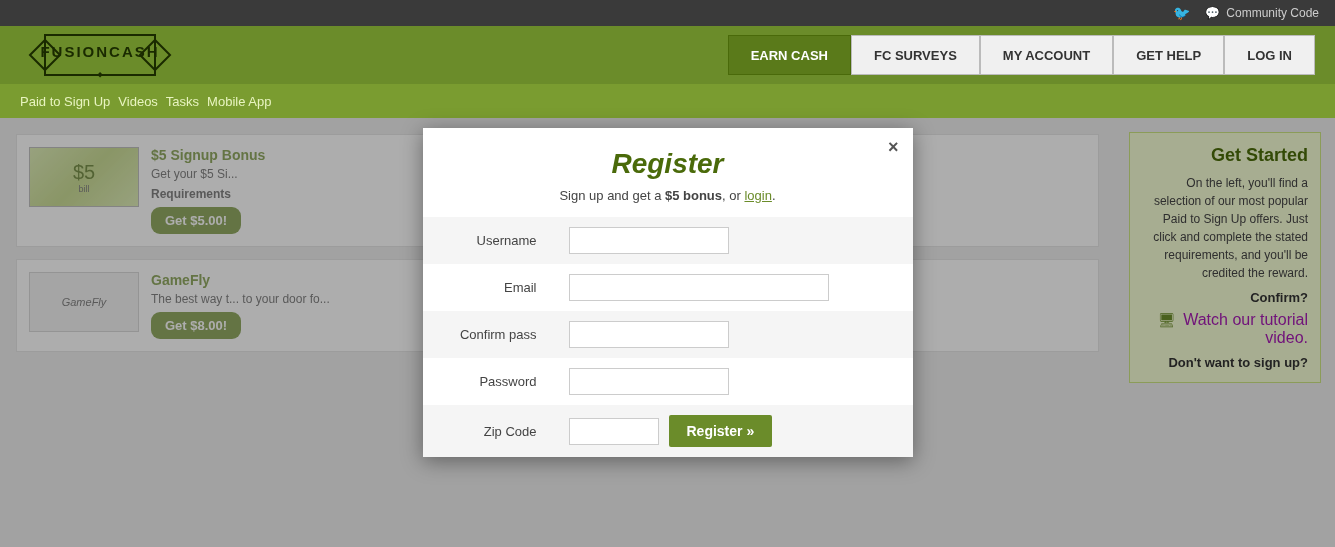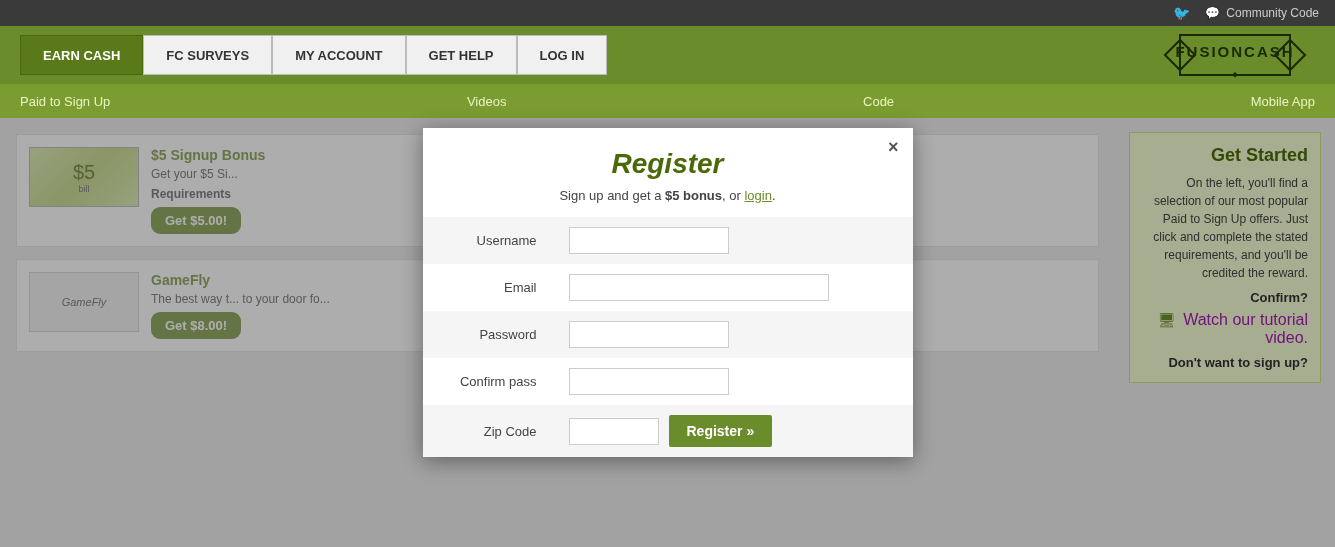--- a/index.html
+++ b/index.html
@@ -56,22 +56,21 @@
       border-color: #4a6a0a;
     }
 
     
     #sub-nav {
       background: #7a9c30;
       padding: 0 20px;
       height: 34px;
       display: flex;
       align-items: center;
-      gap: 32px;
-      justify-content: space-between;
+      gap: 8px;
     }
     .sub-nav-item {
       color: #e8f4c0;
       font-size: 13px;
       cursor: pointer;
       text-decoration: none;
     }
 
     
     #main {
@@ -256,47 +255,47 @@
 
 <div id="top-bar">
   <span class="twitter-icon">🐦</span>
   <a href="#">
     <span class="forum-icon">💬</span>
     <span>Community Code</span>
   </a>
 </div>
 
 <div id="header">
+  <div id="logo-area">
+    <svg class="logo-svg" viewBox="0 0 160 60">
+
+      <polygon points="10,30 25,15 40,30 25,45" fill="none" stroke="#1a2a00" stroke-width="2"></polygon>
+
+      <polygon points="120,30 135,15 150,30 135,45" fill="none" stroke="#1a2a00" stroke-width="2"></polygon>
+
+      <rect x="25" y="10" width="110" height="40" fill="none" stroke="#1a2a00" stroke-width="2"></rect>
+
+      <text x="80" y="32" text-anchor="middle" font-family="Arial" font-size="15" font-weight="bold" fill="#1a2a00" letter-spacing="2">FUSIONCASH</text>
+
+      <text x="80" y="52" text-anchor="middle" font-family="Arial" font-size="8" fill="#1a2a00">⬥</text>
+    </svg>
+  </div>
   <div id="nav-tabs">
     <div class="nav-tab active">EARN CASH</div>
     <div class="nav-tab">FC SURVEYS</div>
     <div class="nav-tab">MY ACCOUNT</div>
     <div class="nav-tab">GET HELP</div>
     <div class="nav-tab">LOG IN</div>
   </div>
-  <div id="logo-area">
-    <svg class="logo-svg" viewBox="0 0 160 60">
-
-      <polygon points="10,30 25,15 40,30 25,45" fill="none" stroke="#1a2a00" stroke-width="2"></polygon>
-
-      <polygon points="120,30 135,15 150,30 135,45" fill="none" stroke="#1a2a00" stroke-width="2"></polygon>
-
-      <rect x="25" y="10" width="110" height="40" fill="none" stroke="#1a2a00" stroke-width="2"></rect>
-
-      <text x="80" y="32" text-anchor="middle" font-family="Arial" font-size="15" font-weight="bold" fill="#1a2a00" letter-spacing="2">FUSIONCASH</text>
-
-      <text x="80" y="52" text-anchor="middle" font-family="Arial" font-size="8" fill="#1a2a00">⬥</text>
-    </svg>
-  </div>
 </div>
 
 <div id="sub-nav">
   <a class="sub-nav-item">Paid to Sign Up</a>
   <a class="sub-nav-item">Videos</a>
-  <a class="sub-nav-item">Code</a>
+  <a class="sub-nav-item">Tasks</a>
   <a class="sub-nav-item">Mobile App</a>
 </div>
 
 <div id="main">
 
   <div id="left-content">
 
     <div class="offer-card">
       <div class="offer-image bill">
         <span style="font-size:20px;color:#4a6a0a;">$5</span>
@@ -351,29 +350,29 @@
             <input type="text" class="input-username" style="">
           </td>
         </tr>
         <tr class="form-row">
           <td class="form-label">Email</td>
           <td class="form-input">
             <input type="email" class="input-email" style="">
           </td>
         </tr>
         <tr class="form-row">
+          <td class="form-label">Confirm pass</td>
+          <td class="form-input">
+            <input type="password" class="input-confirm" style="">
+          </td>
+        </tr>
+        <tr class="form-row">
           <td class="form-label">Password</td>
           <td class="form-input">
             <input type="password" class="input-password" style="">
-          </td>
-        </tr>
-        <tr class="form-row">
-          <td class="form-label">Confirm pass</td>
-          <td class="form-input">
-            <input type="password" class="input-confirm" style="">
           </td>
         </tr>
         <tr class="form-row form-row-last">
           <td class="form-label">Zip Code</td>
           <td class="form-input" style="display:flex;align-items:center;gap:10px;">
             <input type="text" class="input-zip" style="">
             <button class="register-btn">Register »</button>
           </td>
         </tr>
       </tbody>

